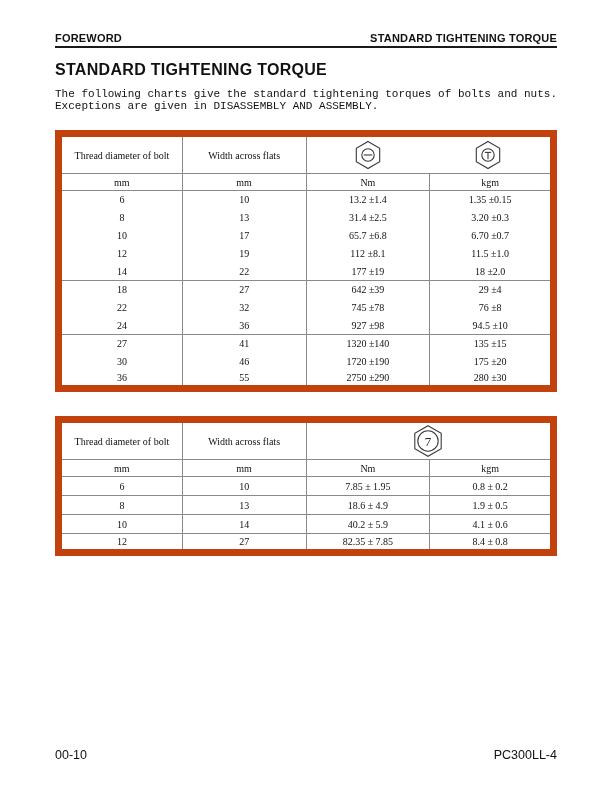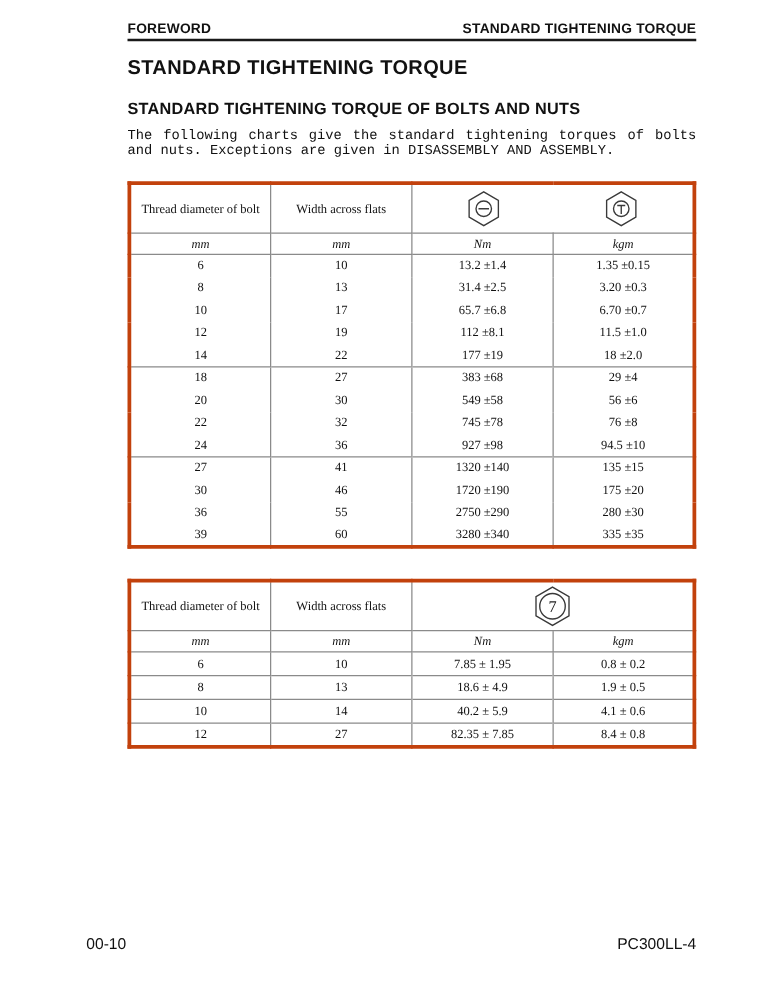--- a/index.html
+++ b/index.html
@@ -5,21 +5,21 @@
   * { margin: 0; padding: 0; box-sizing: border-box; }
   html, body { background: #e8e8e8; }
   .page {
     position: relative;
     width: 612px; height: 792px;
     margin: 0 auto;
     background: #ffffff;
     color: #111;
     overflow: hidden;
   }
-  .content { padding: 17px 55px 0 55px; margin-left: 47px; }
+  .content { padding: 32px 55px 0 55px; }
 
   .running-header {
     display: flex;
     justify-content: space-between;
     align-items: flex-end;
     border-bottom: 2px solid #1a1a1a;
     padding-bottom: 2px;
   }
   .running-header span {
     font-family: "Liberation Sans", sans-serif;
@@ -48,67 +48,65 @@
     font-size: 11px;
     line-height: 11.5px;
     text-align: justify;
   }
 
   table.torque-table {
     width: 100%;
     margin-top: 18px;
     border-collapse: collapse;
     table-layout: fixed;
-    border: 3px solid #c2410c;
+    border: 7px solid #c2410c;
   }
   table.torque-table.second { margin-top: 24px; }
   table.torque-table td {
     border-left: 1px solid #8a8a8a;
     border-right: 1px solid #8a8a8a;
     font-family: "Liberation Serif", serif;
     font-size: 10px;
     text-align: center;
     vertical-align: middle;
     color: #111;
     padding: 0 2px;
   }
   tr.head-row td { height: 40px; border-bottom: 1px solid #8a8a8a; }
-  tr.units-row td { height: 17px; border-bottom: 1px solid #8a8a8a; font-style: italic; }
+  tr.units-row td { height: 17px; border-bottom: 1px solid #8a8a8a; }
   table.torque-table tbody { border-top: 1px solid #8a8a8a; }
   table.torque-table tbody td { height: 18px; }
   table.torque-table.second tbody td { height: 19px; }
 
   .icon-pair { display: flex; width: 100%; }
   .icon-slot { flex: 1; display: flex; justify-content: center; align-items: center; }
   .hex-icon { display: block; }
   .hex-icon * { vector-effect: non-scaling-stroke; }
 
   .page-footer {
     position: absolute;
     left: 55px; right: 55px; top: 748px;
     display: flex;
     justify-content: space-between;
     font-family: "Liberation Sans", sans-serif;
     font-size: 12.5px;
-    margin-left: 14px;
   }
 </style>
 </head>
 <body>
 
 <div class="page">
   <div class="content">
 
     <div class="running-header">
       <span>FOREWORD</span>
       <span>STANDARD TIGHTENING TORQUE</span>
     </div>
 
     <div class="doc-title">STANDARD TIGHTENING TORQUE</div>
-    <div class="doc-subtitle">STANDARD TIGHTENING TORQUE OF BOLTS AND NUTS</div>
     <div class="intro-text">The following charts give the standard tightening torques of bolts and nuts. Exceptions are given in DISASSEMBLY AND ASSEMBLY.</div>
 
     <table class="torque-table">
       <colgroup>
         <col style="width:25%">
           <col style="width:25%">
           <col style="width:25%">
           <col style="width:25%">
       </colgroup>
       <thead>
@@ -171,28 +169,22 @@
             <td>14</td>
             <td>22</td>
             <td>177 ±19</td>
             <td>18 ±2.0</td>
           </tr>
         </tbody>
         <tbody>
           <tr>
             <td>18</td>
             <td>27</td>
-            <td>383 ±68</td>
+            <td>642 ±39</td>
             <td>29 ±4</td>
-          </tr>
-          <tr>
-            <td>20</td>
-            <td>30</td>
-            <td>549 ±58</td>
-            <td>56 ±6</td>
           </tr>
           <tr>
             <td>22</td>
             <td>32</td>
             <td>745 ±78</td>
             <td>76 ±8</td>
           </tr>
           <tr>
             <td>24</td>
             <td>36</td>
@@ -211,26 +203,20 @@
             <td>30</td>
             <td>46</td>
             <td>1720 ±190</td>
             <td>175 ±20</td>
           </tr>
           <tr>
             <td>36</td>
             <td>55</td>
             <td>2750 ±290</td>
             <td>280 ±30</td>
-          </tr>
-          <tr>
-            <td>39</td>
-            <td>60</td>
-            <td>3280 ±340</td>
-            <td>335 ±35</td>
           </tr>
         </tbody>
       </table>
 
     <table class="torque-table second">
       <colgroup>
         <col style="width:25%">
           <col style="width:25%">
           <col style="width:25%">
           <col style="width:25%">

